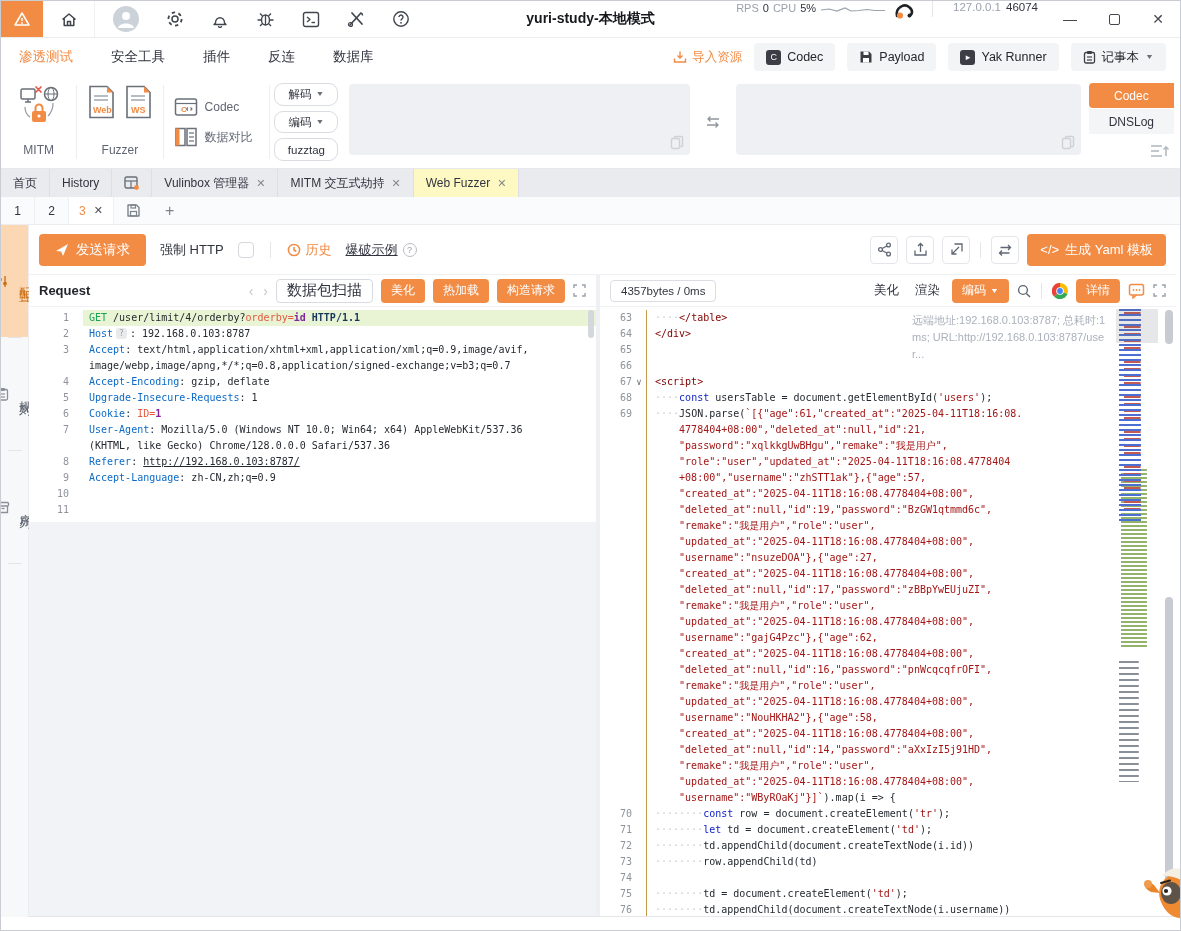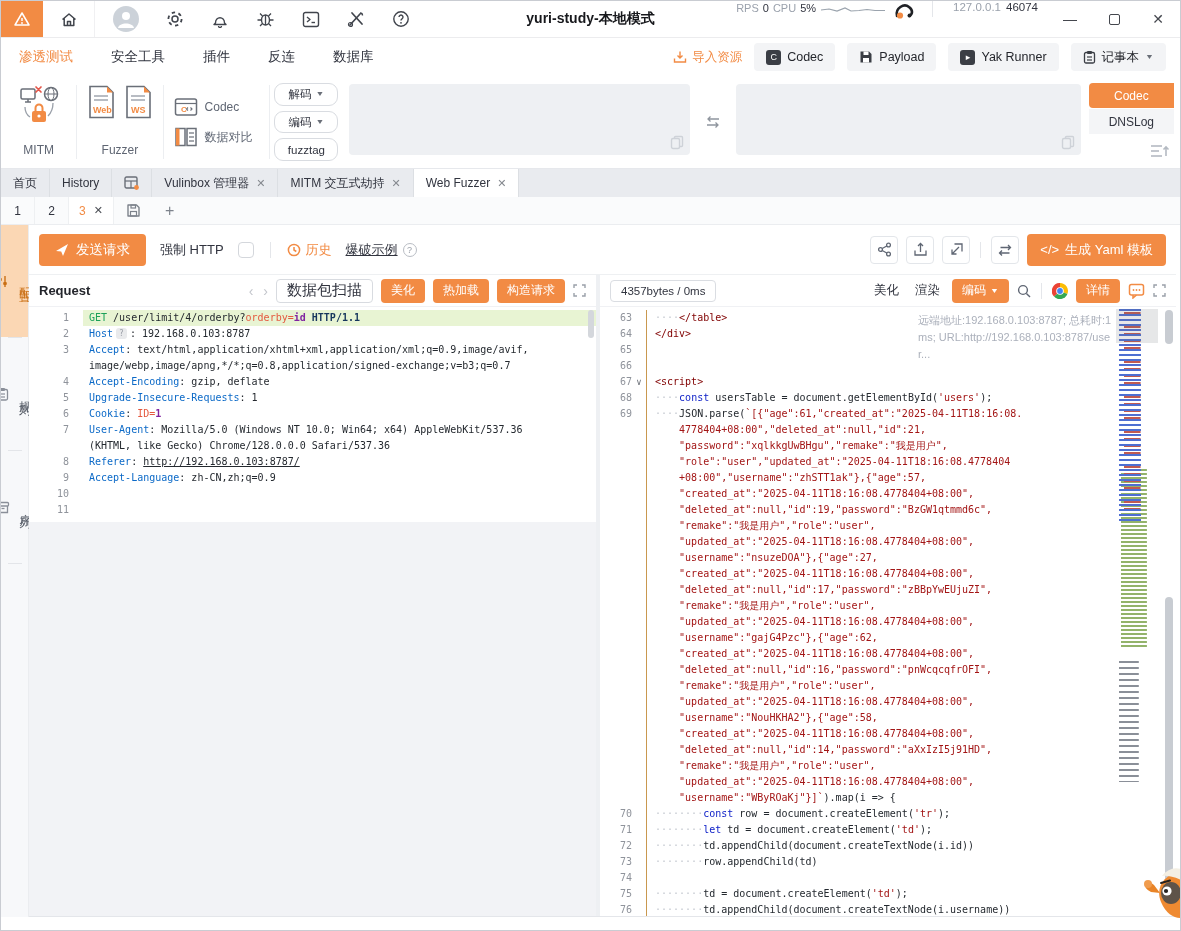--- a/index.html
+++ b/index.html
@@ -48,21 +48,21 @@
   .swapcol { width:46px; display:flex; align-items:center; justify-content:center; color:#8f959e; font-size:15px; }
   .rstack { width:86px; margin-left:8px; display:flex; flex-direction:column; align-items:stretch; }
   .rtab { height:25px; display:flex; align-items:center; justify-content:center; font-size:12px; border-radius:4px 0 0 4px; }
   .rtab.on { background:#f28b44; color:#fff; }
   .rtab.off { background:#f4f5f7; color:#31343f; margin-top:1px; border-radius:0; }
   .collapse { margin:8px 4px 0 auto; }
 
   
   .maintabs { height:28px; flex:none; background:#e9ebef; display:flex; align-items:stretch; font-size:12px; }
   .mtab { display:flex; align-items:center; gap:7px; padding:0 12px; border-right:1px solid #dcdfe3; color:#31343f; }
-  .mtab.on { background:#ffffff; }
+  .mtab.on { background:#fef9c3; }
   .tclose { color:#85898f; font-size:11px; }
 
   
   .subtabs { height:28px; flex:none; background:#fafbfc; border-bottom:1px solid #ebedf0; display:flex; align-items:stretch; font-size:12px; }
   .stab { min-width:34px; display:flex; align-items:center; justify-content:center; gap:8px; padding:0 10px; border-right:1px solid #eef0f2; color:#31343f; }
   .stab.on { background:#fff; color:#f28b44; }
   .stab.on .tclose { color:#4a4d54; }
   .sticon { display:flex; align-items:center; padding:0 12px; color:#7d838c; }
 
   
@@ -106,21 +106,21 @@
   .cl { display:flex; }
   .g { width:54px; flex:none; display:flex; color:#8f939b; }
   .g .num { flex:1; text-align:right; }
   .g .fd { width:14px; text-align:center; color:#6a6f77; font-size:9px; }
   .c { flex:1; white-space:pre-wrap; word-break:break-all; padding:0 12px 0 6px; min-height:16px; }
   .c.hl { background:#e8f4d3; }
   .respbody { flex:1; display:flex; min-height:0; background:#fff; position:relative; }
   .respcode { flex:1; position:relative; overflow:hidden; padding-top:3px; min-width:0; }
   .resp .g { width:46px; }
   .resp .c { border-left:1px solid #c9984f; padding-left:8px; }
-  .overlay { position:absolute; top:5px; right:0; width:198px; font-size:11px; line-height:17px; color:#abb0bb; pointer-events:none; font-family:"Liberation Sans",sans-serif; word-break:break-all; }
+  .overlay { position:absolute; top:5px; right:6px; width:198px; font-size:11px; line-height:17px; color:#abb0bb; pointer-events:none; font-family:"Liberation Sans",sans-serif; word-break:break-all; }
   .tk-m{color:#1ba158;} .tk-k{color:#0b69c7;} .tk-p{color:#e4593f;} .tk-v{color:#8024a0;font-weight:bold;}
   .tk-h{color:#16355c;font-weight:bold;} .tk-u{color:#24292f;text-decoration:underline;} .tk-d{color:#24292f;}
   .tk-w{color:#c3c7cf;} .tk-kw{color:#1022c8;} .tk-str{color:#a31515;} .tk-tag{color:#800000;}
   .tk-b{display:inline-block;background:#e9eaec;color:#9a9ea6;border-radius:3px;padding:0 3px;font-size:8px;line-height:11px;margin:0 3px;vertical-align:1px;}
   .reqscroll { position:absolute; top:3px; right:2px; width:6px; height:28px; background:#d4d7dc; border-radius:3px; }
 
   .minimap { width:46px; flex:none; position:relative; background:#fff; }
   .mm { position:absolute; top:2px; left:3px; right:7px; height:578px;
     background:
       repeating-linear-gradient(180deg,#4e6fd2 0 2px,rgba(0,0,0,0) 2px 5px) no-repeat 0 0/62% 37%,

